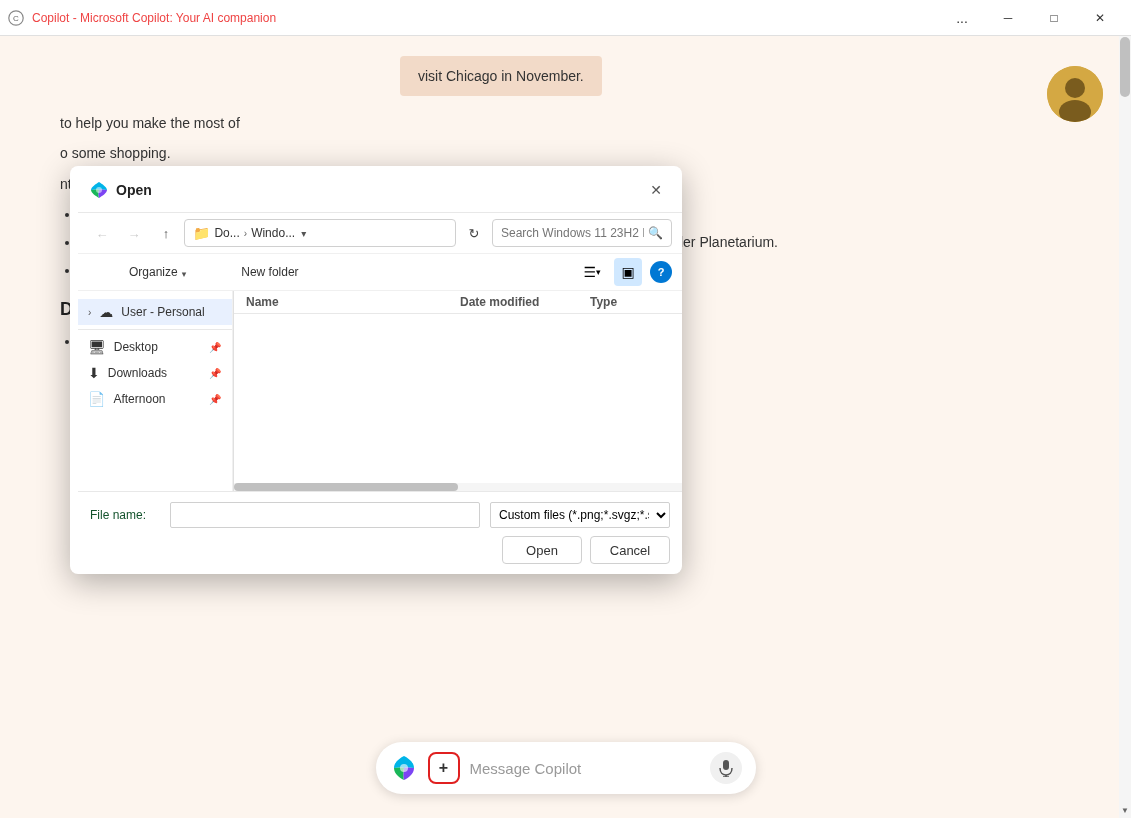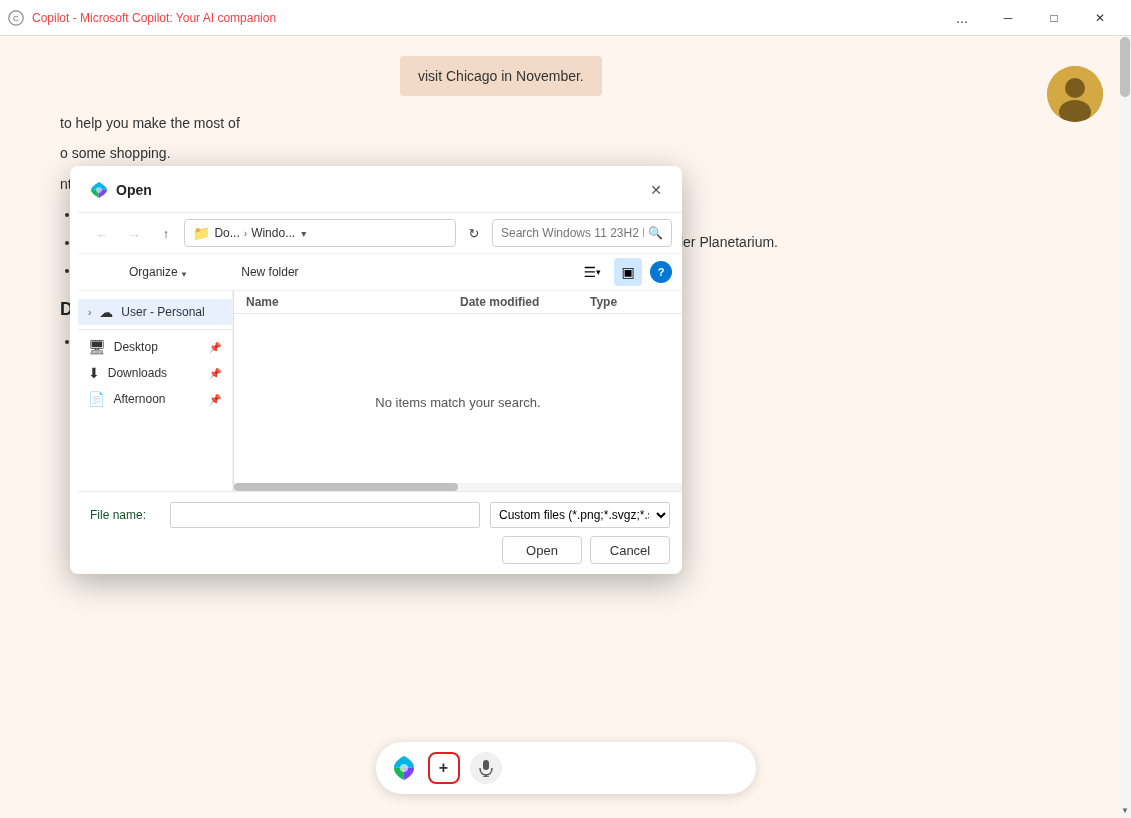--- a/index.html
+++ b/index.html
@@ -682,23 +682,20 @@
       </div>
 
       <div style="width:1px;background:#e0e0e0;"></div>
 
       <div class="dialog-file-area">
         <div class="file-list-header">
           <span class="col-name">Name</span>
           <span class="col-date">Date modified</span>
           <span class="col-type">Type</span>
         </div>
-        <div class="file-list-empty">
-          <span>No items match your search.</span>
-        </div>
         <div style="position:absolute;bottom:0;left:0;right:0;height:8px;background:#f5f5f5;">
           <div style="height:8px;width:50%;background:#c0c0c0;border-radius:4px;"></div>
         </div>
       </div>
     </div>
 
     <div class="dialog-footer">
       <div class="footer-row">
         <span class="footer-label">File name:</span>
         <input class="footer-input" value="" style="">
@@ -720,20 +717,21 @@
         <path d="M14 2 C18 4 24 8 24 14 C21 14 18 13 14 14 C10 13 7 14 4 14 C4 8 10 4 14 2Z" fill="#00b4e8"></path>
         <path d="M14 14 C18 13 21 14 24 14 C24 20 18 24 14 26 C13 24 13 20 14 14Z" fill="#7c44f3"></path>
         <path d="M14 14 C13 20 13 24 14 26 C10 24 4 20 4 14 C7 14 10 13 14 14Z" fill="#1ab759"></path>
         <circle cx="14" cy="14" r="4" fill="#fff" opacity="0.6"></circle>
       </svg>
 
       <div class="plus-btn">
         <span style="font-size:16px;font-weight:700;color:#333;">+</span>
       </div>
 
+      <span class="input-text">Message Copilot</span>
 
       <div class="mic-btn">
         <svg width="18" height="18" viewBox="0 0 18 18">
           <rect x="6" y="1" width="6" height="10" rx="3" fill="#555"></rect>
           <path d="M3 9 C3 13.4 5.7 16 9 16 C12.3 16 15 13.4 15 9" fill="none" stroke="#555" stroke-width="1.5"></path>
           <line x1="9" y1="16" x2="9" y2="18" stroke="#555" stroke-width="1.5"></line>
           <line x1="6" y1="18" x2="12" y2="18" stroke="#555" stroke-width="1.5"></line>
         </svg>
       </div>
     </div>

